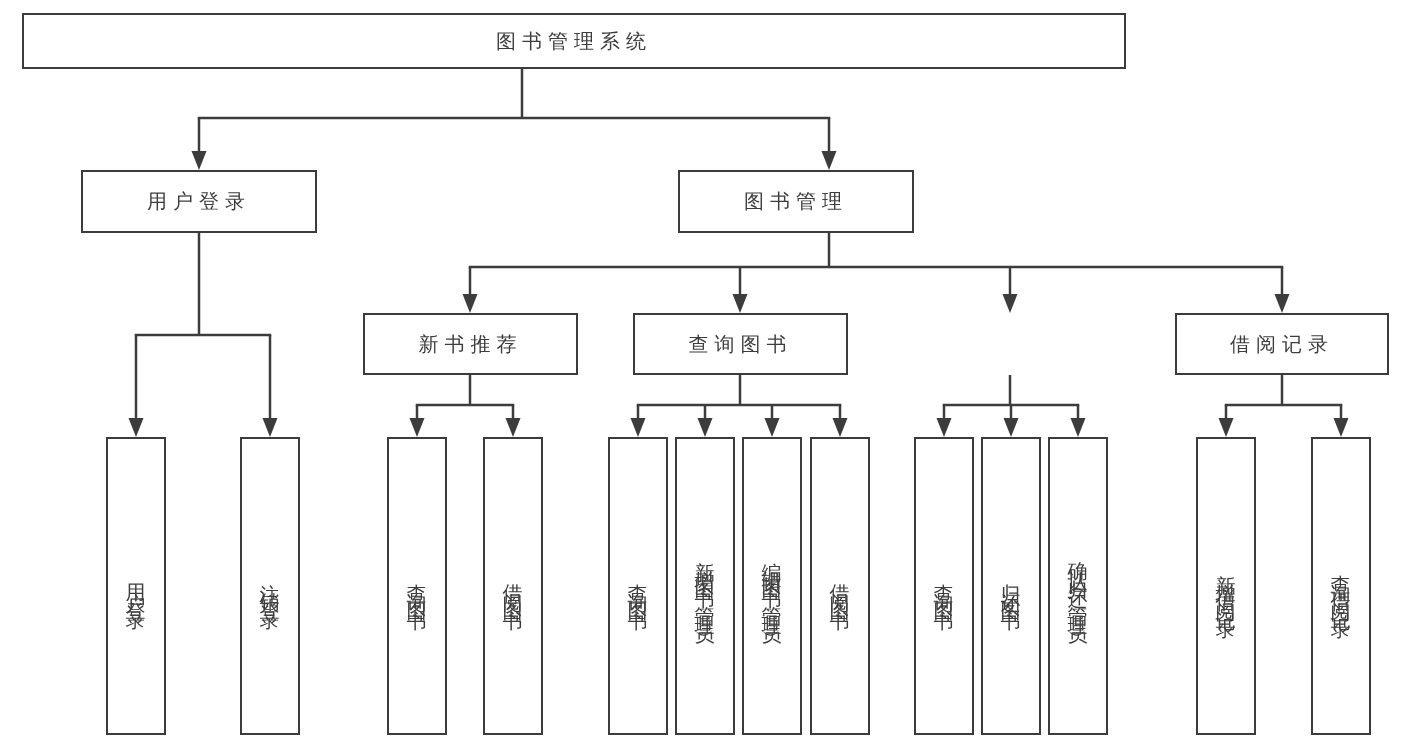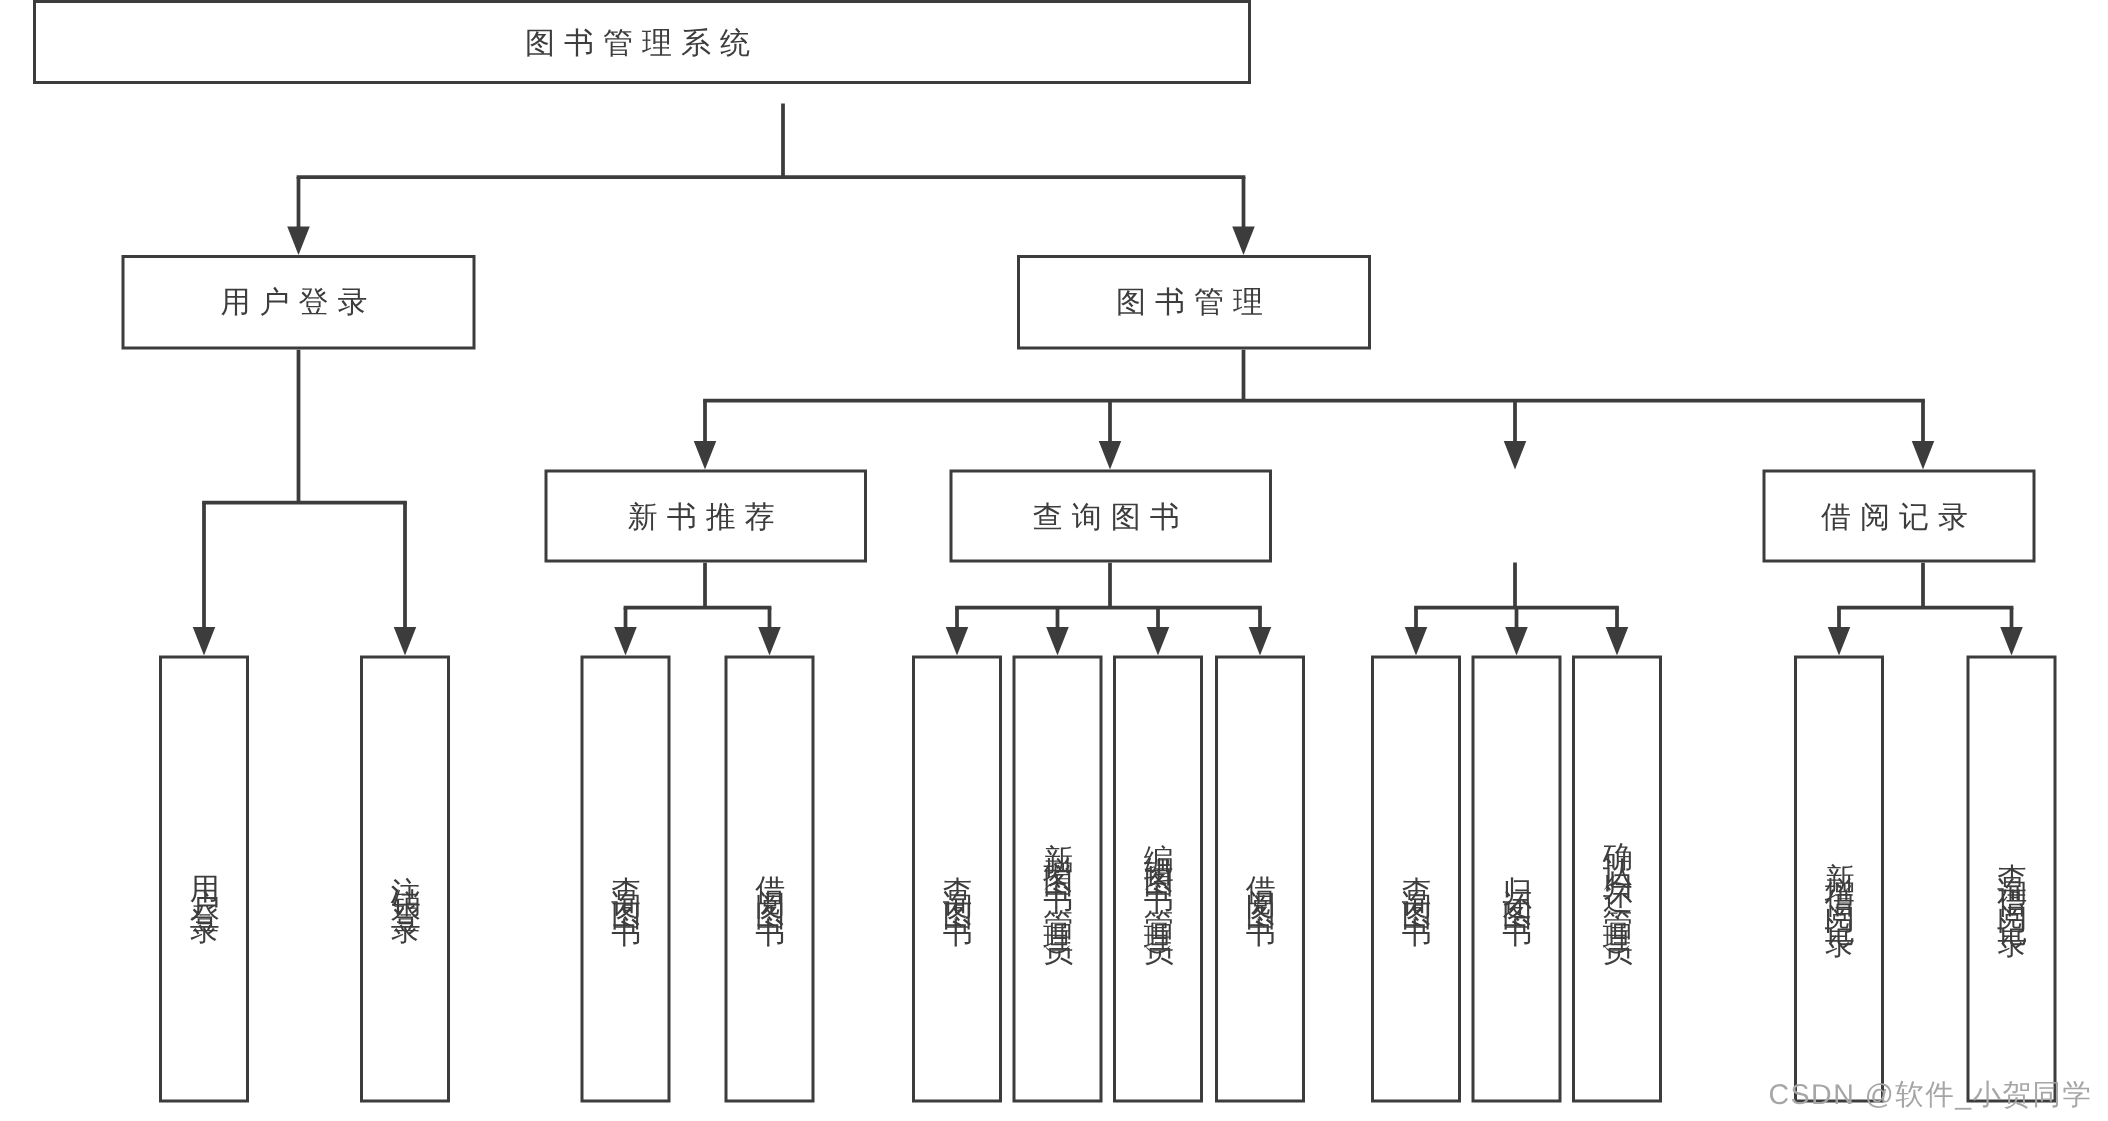--- a/index.html
+++ b/index.html
@@ -110,41 +110,40 @@
       <polygon points="1070.5,418 1085.5,418 1078,437"></polygon>
 
     <line x1="1282" y1="375" x2="1282" y2="406"></line>
     <line x1="1224.75" y1="405" x2="1342.25" y2="405"></line>
     <line x1="1226" y1="405" x2="1226" y2="421"></line>
       <polygon points="1218.5,418 1233.5,418 1226,437"></polygon>
     <line x1="1341" y1="405" x2="1341" y2="421"></line>
       <polygon points="1333.5,418 1348.5,418 1341,437"></polygon>
   </svg>
 
-  <div class="node" style="left:22px;top:0;width:812px;height:56px">图书管理系统</div>
+  <div class="node" style="left:22px;top:13px;width:1104px;height:56px">图书管理系统</div>
 
   <div class="node" style="left:81px;top:170px;width:236px;height:63px">用户登录</div>
   <div class="node" style="left:678px;top:170px;width:236px;height:63px">图书管理</div>
 
   <div class="node" style="left:363px;top:313px;width:215px;height:62px">新书推荐</div>
   <div class="node" style="left:633px;top:313px;width:215px;height:62px">查询图书</div>
-  <div class="node" style="left:1175px;top:313px;width:182px;height:62px">借阅记录</div>
+  <div class="node" style="left:1175px;top:313px;width:214px;height:62px">借阅记录</div>
 
   <div class="node leaf" style="left:106px;top:437px;width:60px;height:298px">用户登录</div>
   <div class="node leaf" style="left:240px;top:437px;width:60px;height:298px">注销登录</div>
 
   <div class="node leaf" style="left:387px;top:437px;width:60px;height:298px">查询图书</div>
   <div class="node leaf" style="left:483px;top:437px;width:60px;height:298px">借阅图书</div>
 
   <div class="node leaf" style="left:608px;top:437px;width:60px;height:298px">查询图书</div>
   <div class="node leaf" style="left:675px;top:437px;width:60px;height:298px">新增图书（管理员）</div>
   <div class="node leaf" style="left:742px;top:437px;width:60px;height:298px">编辑图书（管理员）</div>
   <div class="node leaf" style="left:810px;top:437px;width:60px;height:298px">借阅图书</div>
 
   <div class="node leaf" style="left:914px;top:437px;width:60px;height:298px">查询图书</div>
   <div class="node leaf" style="left:981px;top:437px;width:60px;height:298px">归还图书</div>
   <div class="node leaf" style="left:1048px;top:437px;width:60px;height:298px">确认归还（管理员）</div>
 
   <div class="node leaf" style="left:1196px;top:437px;width:60px;height:298px">新增借阅记录</div>
   <div class="node leaf" style="left:1311px;top:437px;width:60px;height:298px">查询借阅记录</div>
 
-  <div class="watermark">CSDN @软件_小贺同学</div>
 </div>
 
 </body></html>

